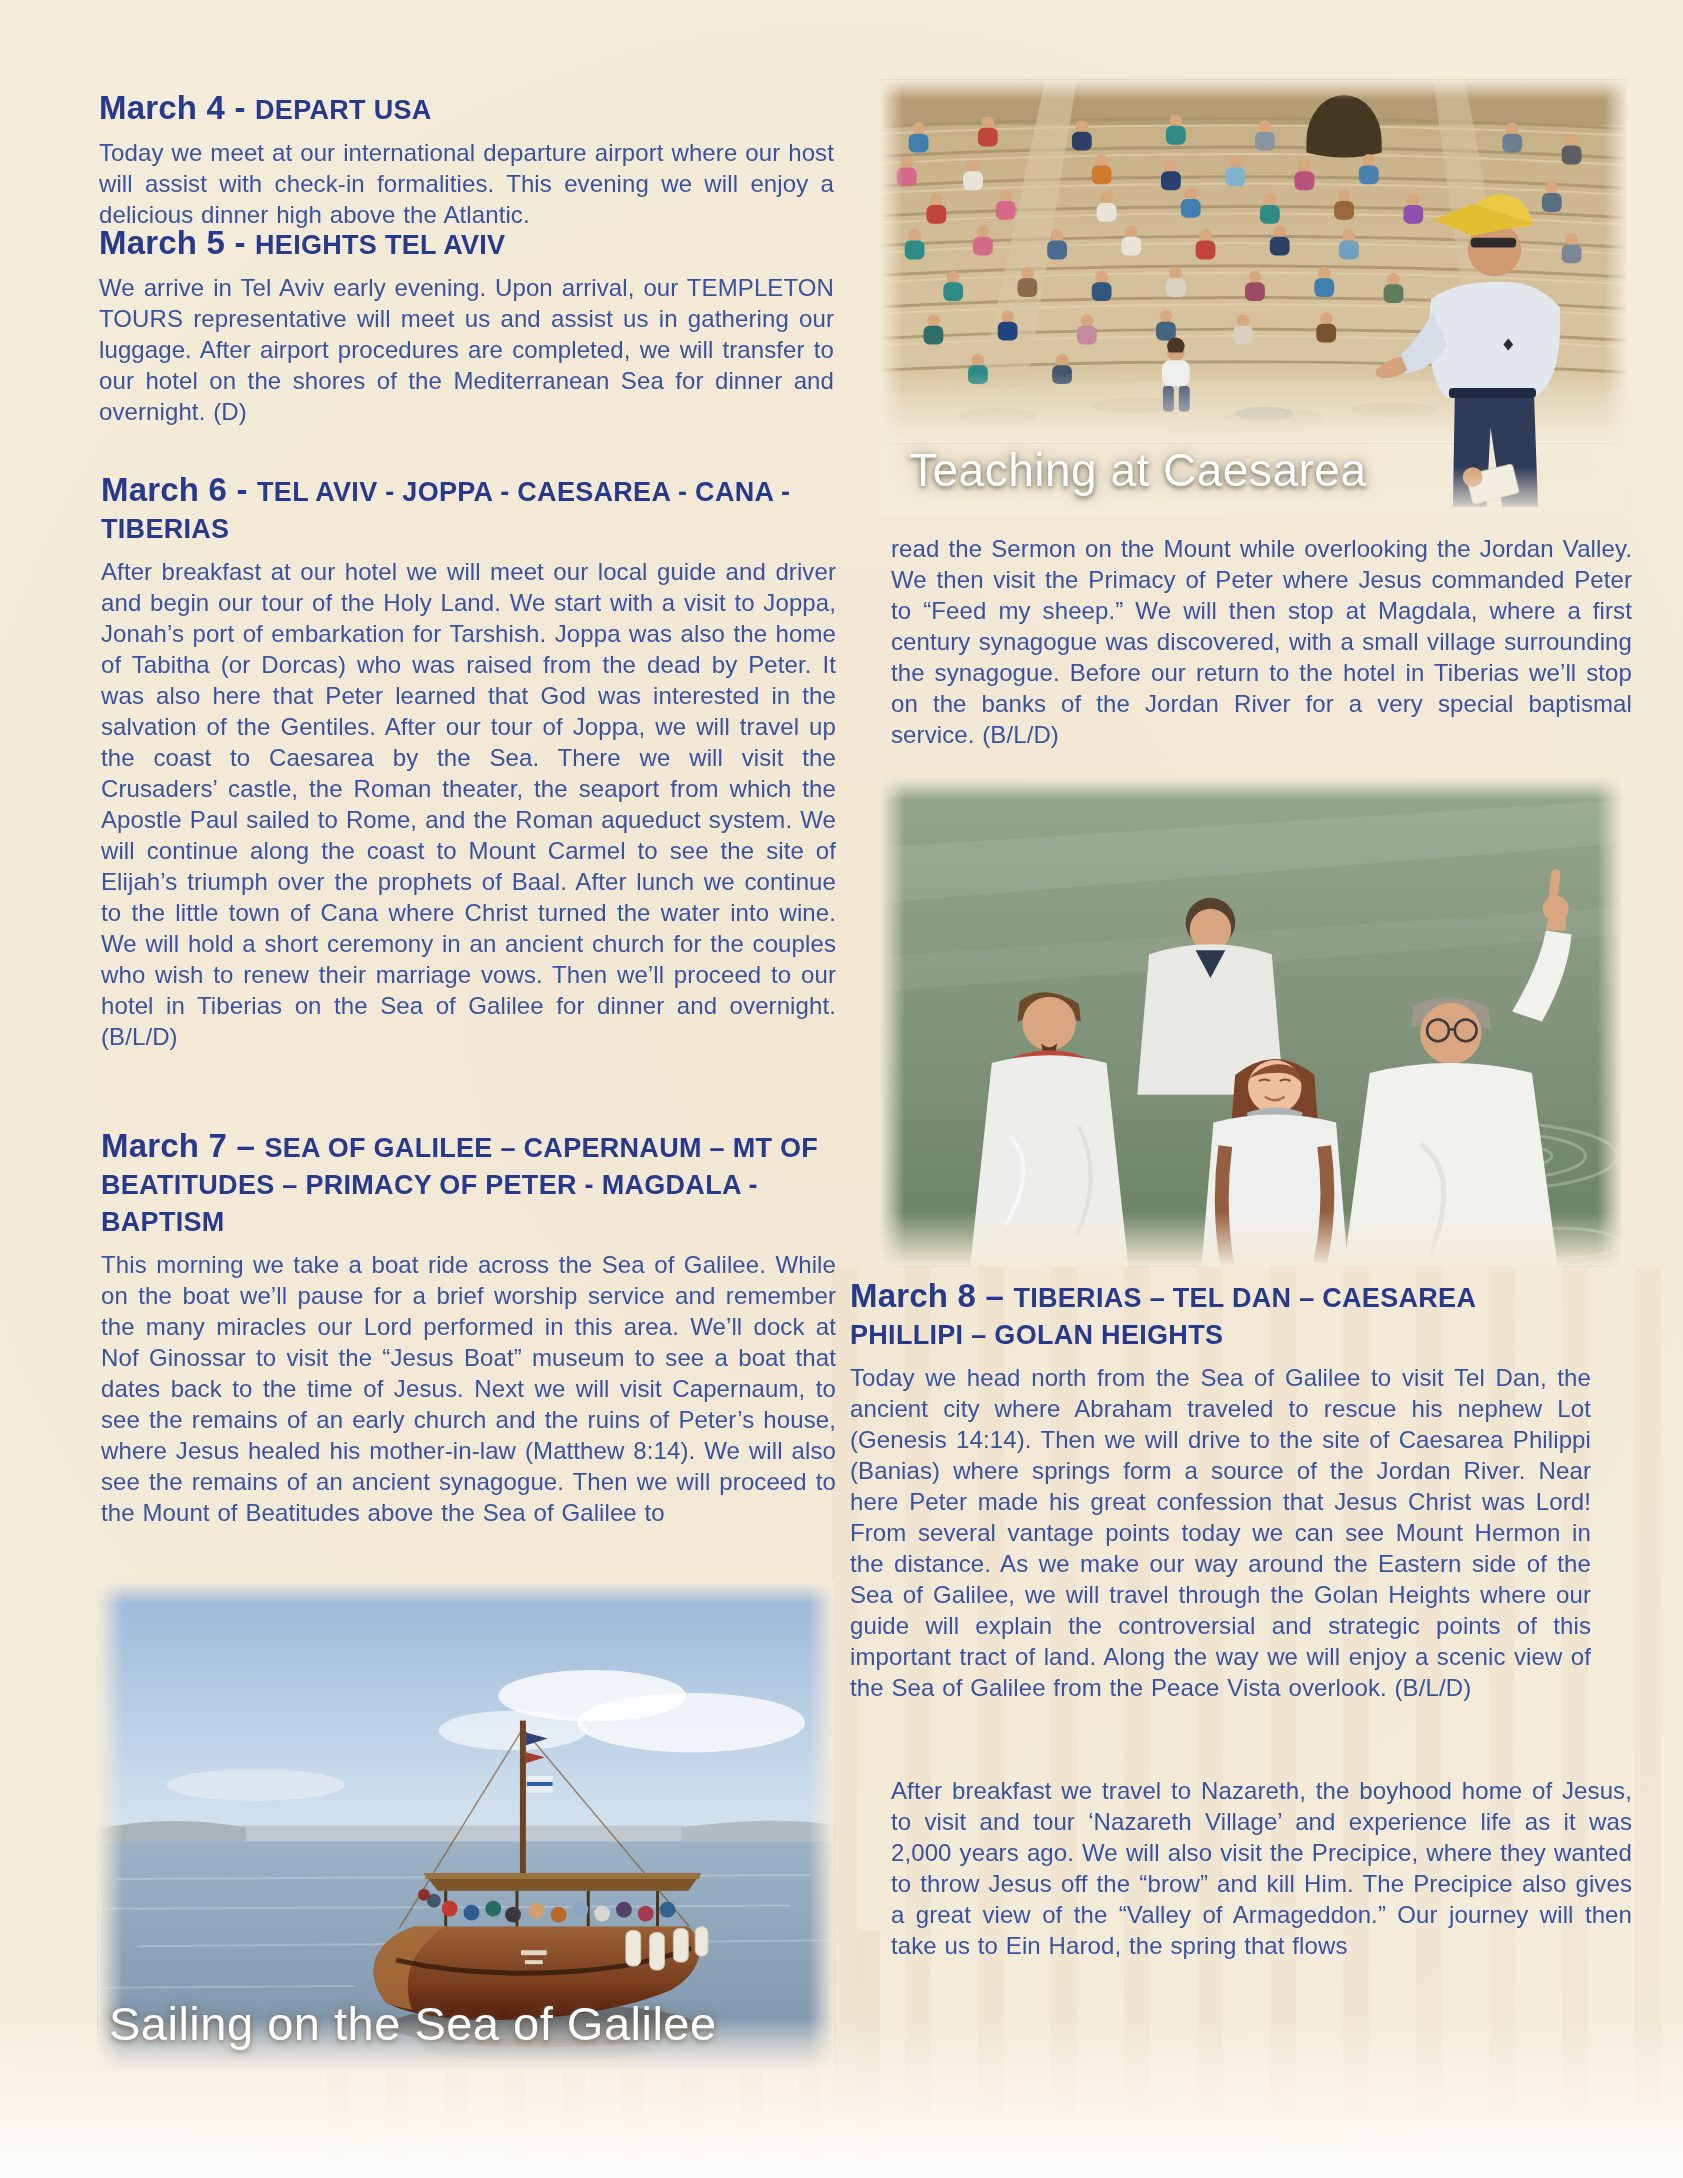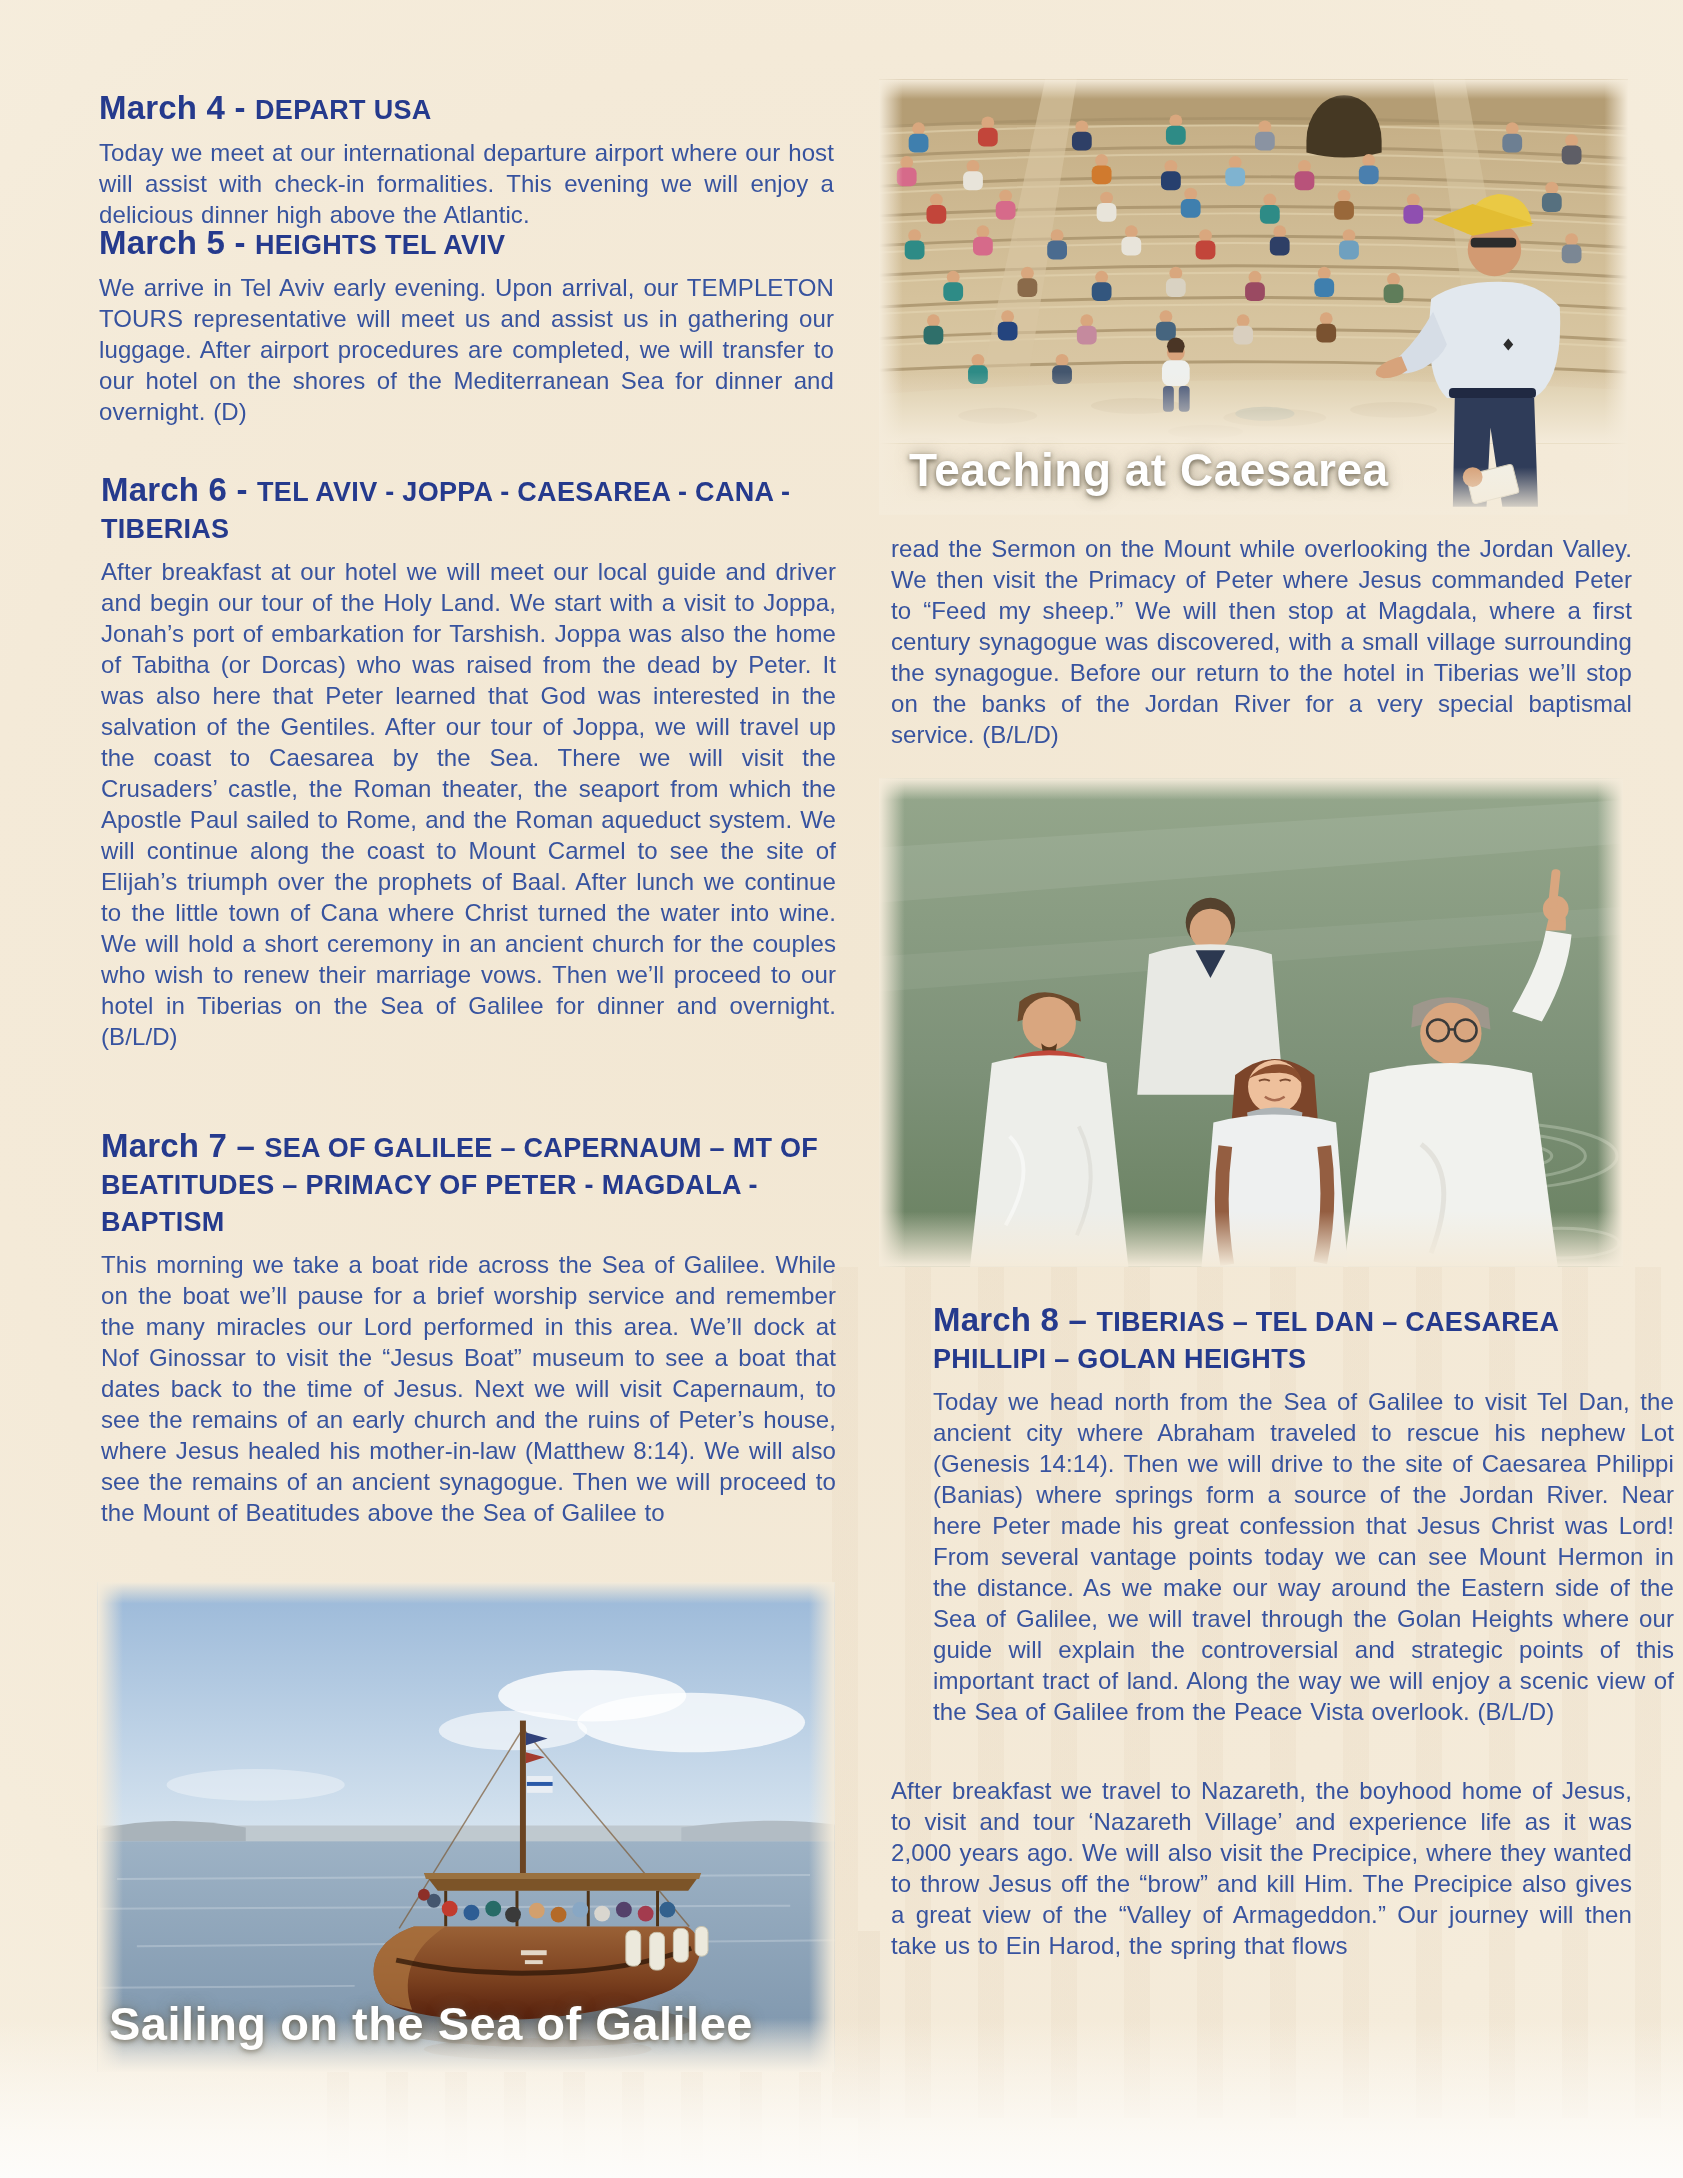--- a/index.html
+++ b/index.html
@@ -12,21 +12,21 @@
   .section h2{margin:0 0 8px 0;color:#253a8d;line-height:37px;font-weight:700;}
   .section h2 .day{font-size:33px;letter-spacing:0.2px;}
   .section h2 .route{font-size:27px;letter-spacing:0.3px;}
   .section p.body, p.body{
     margin:0;font-size:24px;line-height:31px;color:#37539f;
     text-align:justify;letter-spacing:0.1px;word-spacing:1px;
   }
   .photo{position:absolute;}
   .photo svg{display:block;}
   .photo-caption{
-    position:absolute;color:#ffffff;font-weight:700;font-size:46px;letter-spacing:0.5px;
+    position:absolute;color:#ffffff;font-weight:400;font-size:46px;letter-spacing:0.5px;
     text-shadow:0 2px 5px rgba(104,96,78,.9), 0 0 14px rgba(110,100,80,.55);
     white-space:nowrap;
   }
   .watermark{
     position:absolute;left:832px;top:1267px;width:851px;height:851px;pointer-events:none;
     background:repeating-linear-gradient(90deg, rgba(186,150,108,.09) 0 26px, rgba(232,215,188,0) 26px 73px);
     opacity:.7;
   }
   .watermark2{
     position:absolute;left:327px;top:1931px;width:554px;height:248px;pointer-events:none;
@@ -561,21 +561,21 @@
         <path d="M-50,60 Q-58,120 -48,180 M50,60 Q58,120 46,178" stroke="#8a4e2e" stroke-width="14" fill="none" opacity=".9"></path>
       </g>
 
       <rect x="0" y="0" width="752" height="22" fill="url(#p2ft)"></rect>
       <rect x="0" y="438" width="752" height="56" fill="url(#p2fb)"></rect>
       <rect x="0" y="0" width="26" height="494" fill="url(#p2fl)"></rect>
       <rect x="726" y="0" width="26" height="494" fill="url(#p2fr)"></rect>
     </svg>
   </div>
 
-  <div class="abs section" style="left:933px;top:1277px;width:741px;margin-top:24px;">
+  <div class="abs section" style="left:850px;top:1277px;width:741px;">
     <h2><span class="day">March 8 – </span><span class="route">TIBERIAS – TEL DAN – CAESAREA PHILLIPI – GOLAN HEIGHTS</span></h2>
     <p class="body">Today we head north from the Sea of Galilee to visit Tel Dan, the ancient city where Abraham traveled to rescue his nephew Lot (Genesis 14:14). Then we will drive to the site of Caesarea Philippi (Banias) where springs form a source of the Jordan River. Near here Peter made his great confession that Jesus Christ was Lord! From several vantage points today we can see Mount Hermon in the distance. As we make our way around the Eastern side of the Sea of Galilee, we will travel through the Golan Heights where our guide will explain the controversial and strategic points of this important tract of land. Along the way we will enjoy a scenic view of the Sea of Galilee from the Peace Vista overlook. (B/L/D)</p>
   </div>
 
   <div class="abs section" style="left:891px;top:1775px;width:741px;">
     <p class="body">After breakfast we travel to Nazareth, the boyhood home of Jesus, to visit and tour ‘Nazareth Village’ and experience life as it was 2,000 years ago. We will also visit the Precipice, where they wanted to throw Jesus off the “brow” and kill Him. The Precipice also gives a great view of the “Valley of Armageddon.” Our journey will then take us to Ein Harod, the spring that flows</p>
   </div>
 
   <div class="bottom-fade"></div>
 </div>

